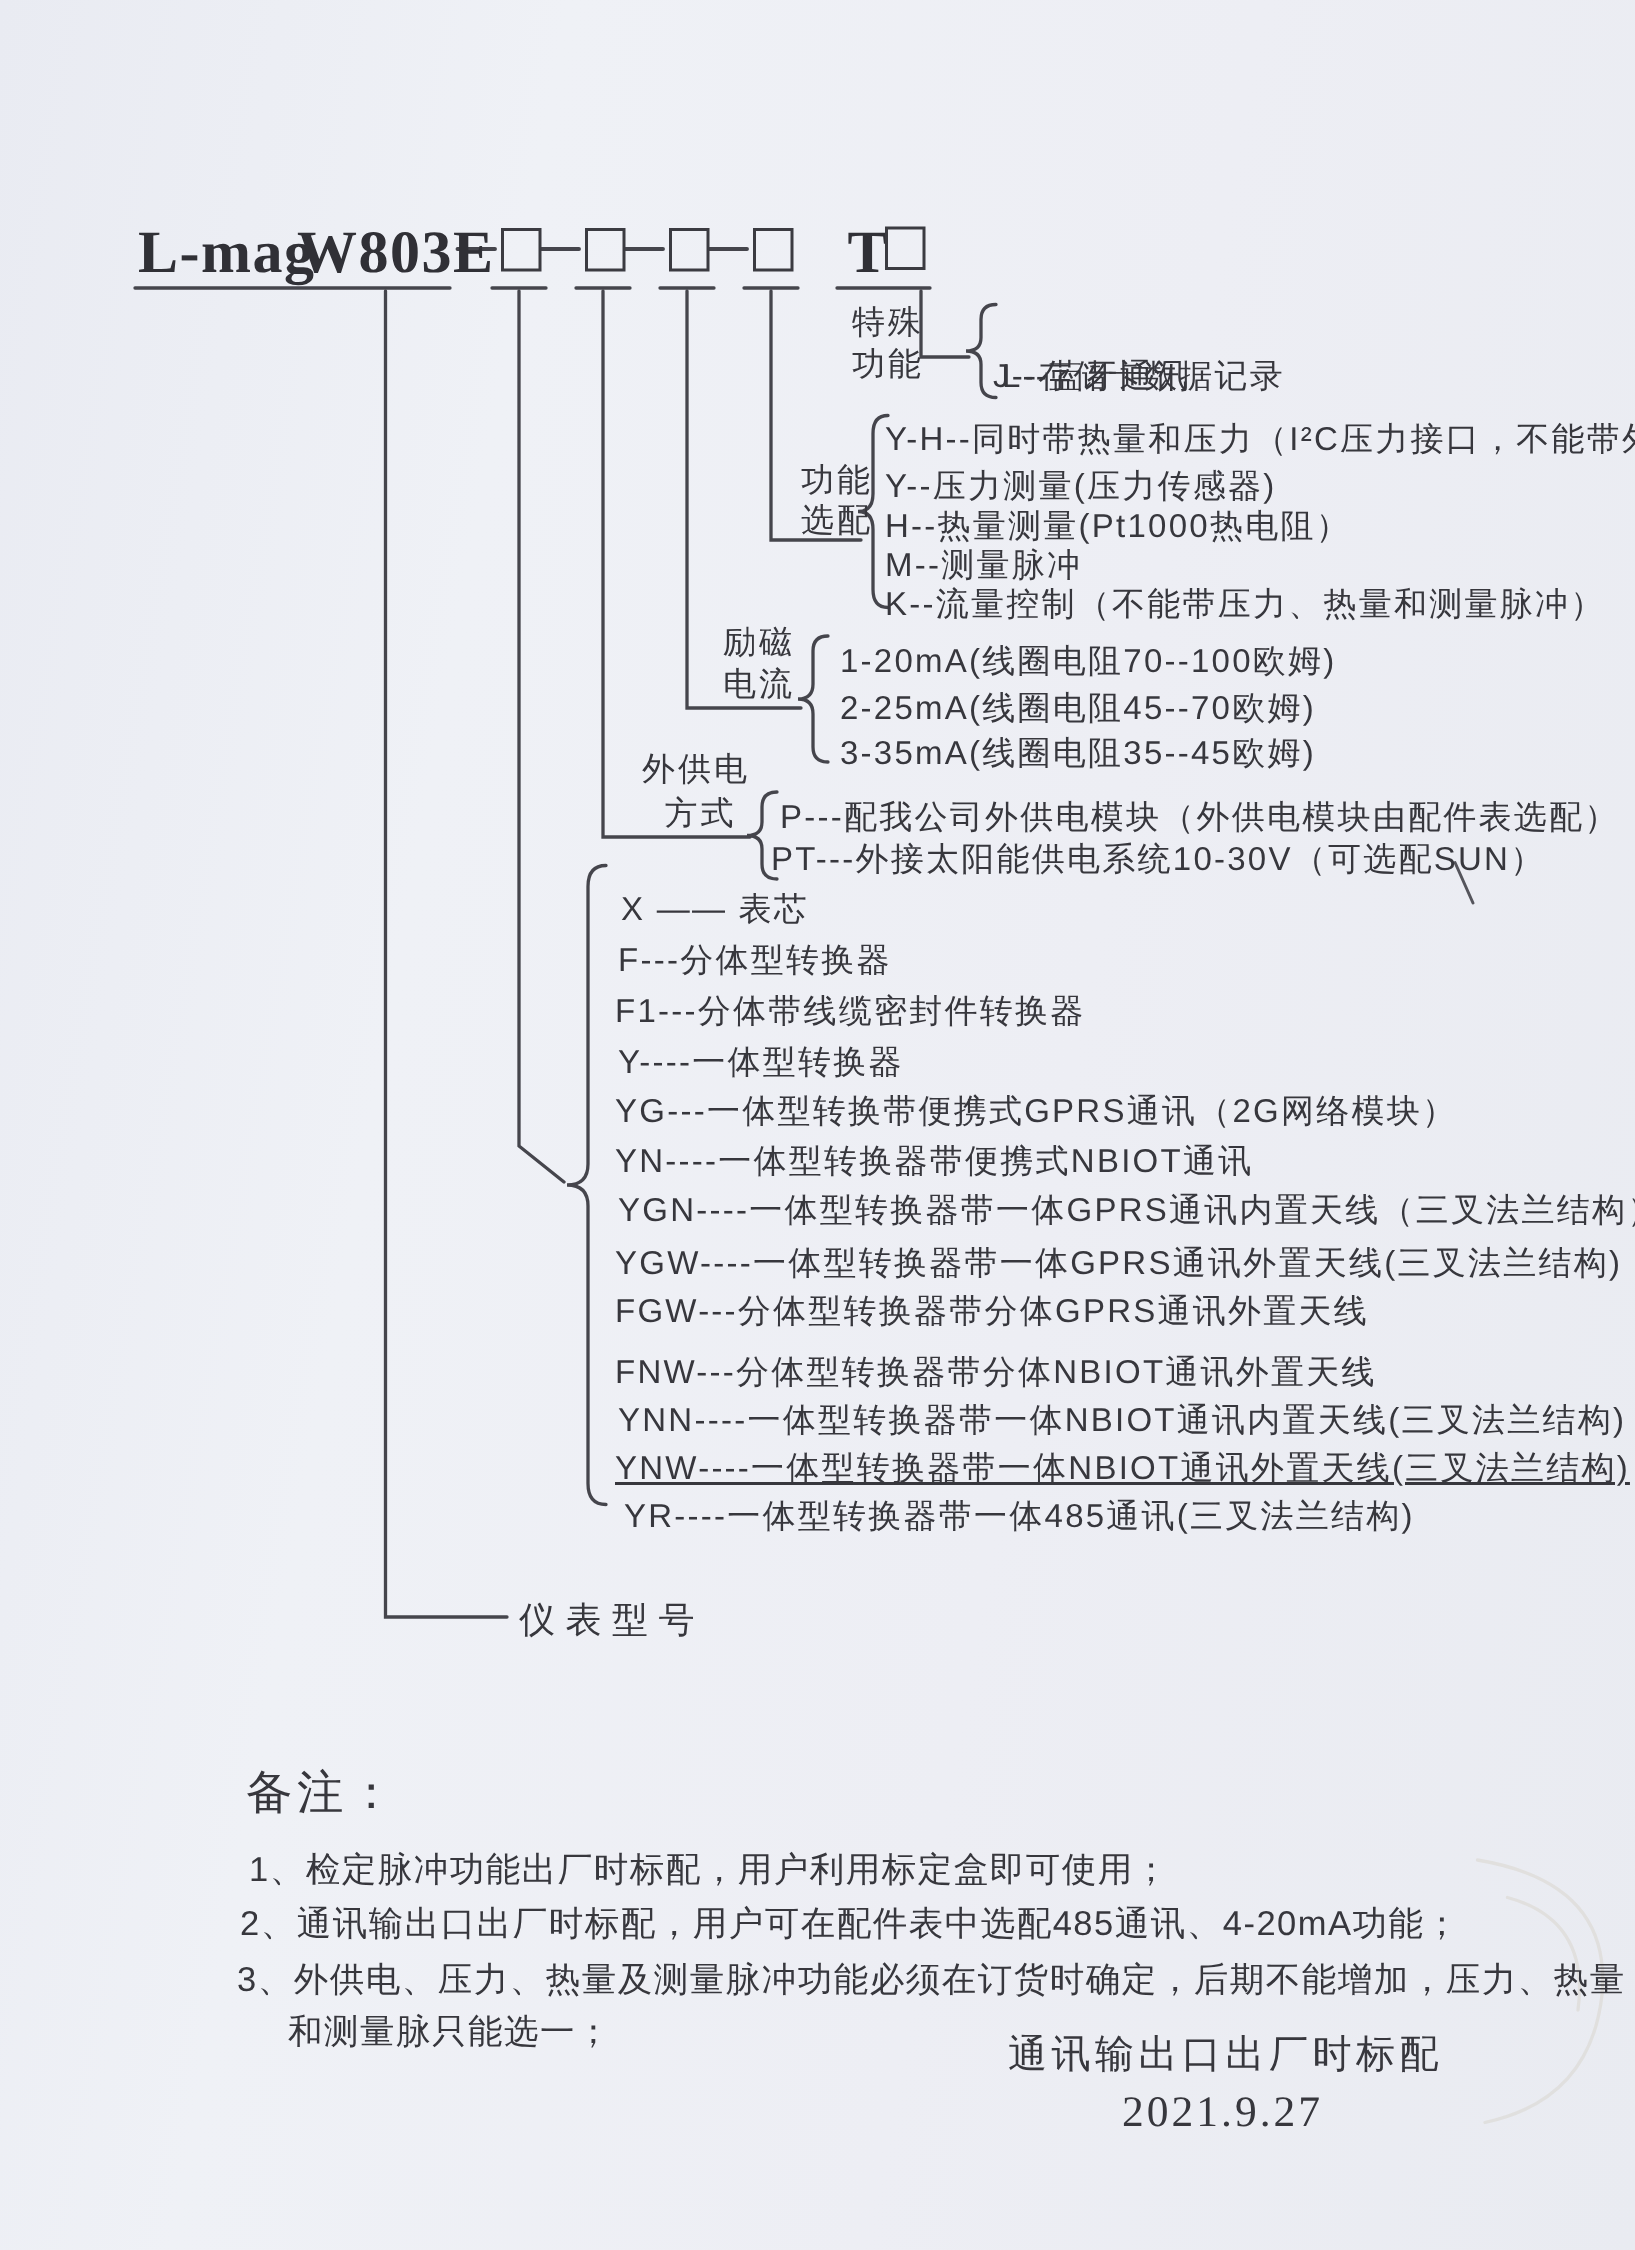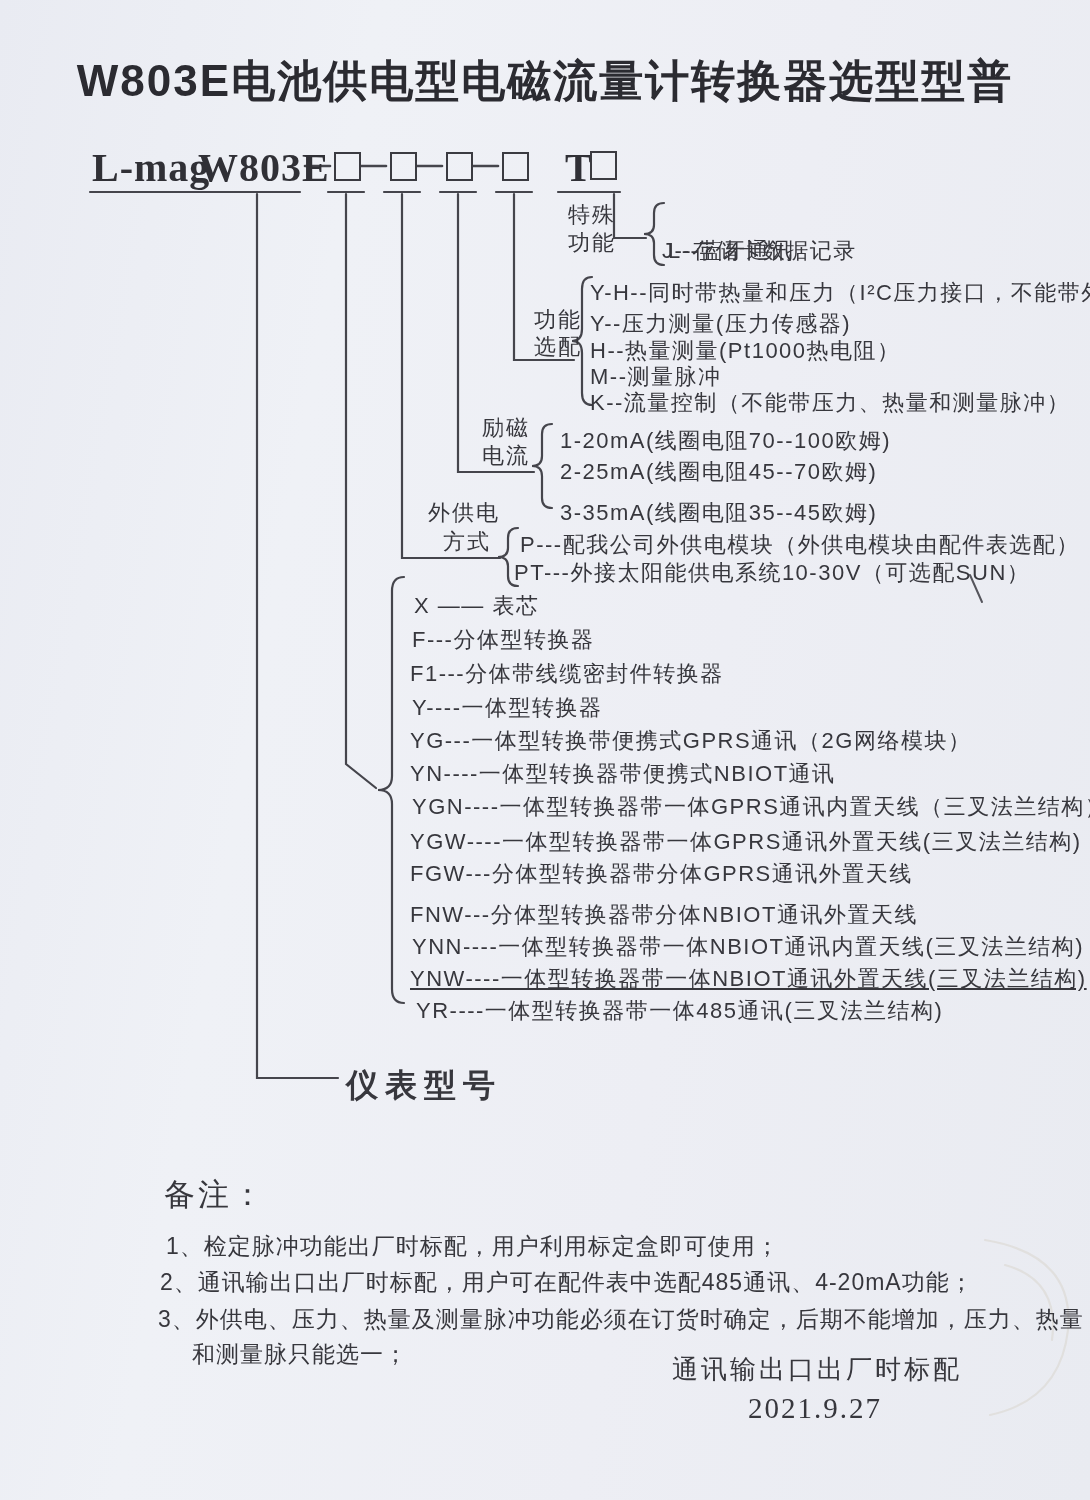--- a/index.html
+++ b/index.html
@@ -18,21 +18,21 @@
     position:absolute; top:52px; left:0; width:100%;
     text-align:center; font-size:44px; font-weight:bold;
     letter-spacing:2px; color:#2b2b31; white-space:nowrap;
   }
   .serif { font-family:"Liberation Serif","DejaVu Serif",serif; font-weight:600; font-size:40px; letter-spacing:1px; color:#303036; }
   .slot-box { position:absolute; width:23px; height:25px; border:2.5px solid #3b3b41; background:transparent; }
   .blabel { font-size:22px; letter-spacing:2px; }
   .item { font-size:22px; }
   .note { font-size:23px; letter-spacing:1px; }
   .noteHead { font-size:31px; letter-spacing:3px; }
-  .modelLabel { font-size:32px; letter-spacing:7px;font-weight:bold; }
+  .modelLabel { font-size:24px; letter-spacing:7px; }
   .company { font-size:26px; letter-spacing:3px; }
   .date { font-size:29px; letter-spacing:2px; font-family:"Liberation Serif","DejaVu Serif",serif; }
 </style>
 </head>
 <body>
 
 <div class="page">
 
   <svg class="overlay" width="1090" height="1500" viewBox="0 0 1090 1500" fill="none" stroke="#45454c" stroke-width="2.2" stroke-linecap="round">
 
@@ -71,21 +71,20 @@
 
     <g>
       <path d="M 970,575 L 982,602" stroke="#55555c" stroke-width="2"></path>
     </g>
     <g stroke="#b9ab8a" opacity="0.18">
       <path d="M 985,1240 Q 1075,1255 1068,1330 Q 1060,1400 990,1415"></path>
       <path d="M 1005,1265 Q 1060,1280 1052,1340"></path>
     </g>
   </svg>
 
-  <div class="title">W803E电池供电型电磁流量计转换器选型型普</div>
 
   <div>
     <span class="t serif" style="left:92px; top:144px;">L-mag</span>
     <span class="t serif" style="left:198px; top:144px;">W803E</span>
     <span class="slot-box" style="left:334px; top:152px;"></span>
     <span class="slot-box" style="left:390px; top:152px;"></span>
     <span class="slot-box" style="left:446px; top:152px;"></span>
     <span class="slot-box" style="left:502px; top:152px;"></span>
     <span class="t serif" style="left:565px; top:144px;">T</span>
     <span class="slot-box" style="left:590px; top:151px;"></span>
@@ -106,21 +105,21 @@
     <div class="t item" style="left:590px; top:336px;">H--热量测量(Pt1000热电阻）</div>
     <div class="t item" style="left:590px; top:362px;">M--测量脉冲</div>
     <div class="t item" style="left:590px; top:388px;text-align:right;">K--流量控制（不能带压力、热量和测量脉冲）</div>
   </div>
 
   <div>
     <div class="t blabel" style="left:482px; top:413px;">励磁</div>
     <div class="t blabel" style="left:482px; top:441px;">电流</div>
     <div class="t item" style="left:560px; top:426px;">1-20mA(线圈电阻70--100欧姆)</div>
     <div class="t item" style="left:560px; top:457px;">2-25mA(线圈电阻45--70欧姆)</div>
-    <div class="t item" style="left:560px; top:498px;text-align:center;">3-35mA(线圈电阻35--45欧姆)</div>
+    <div class="t item" style="left:560px; top:487px;text-align:center;">3-35mA(线圈电阻35--45欧姆)</div>
   </div>
 
   <div>
     <div class="t blabel" style="left:428px; top:498px;">外供电</div>
     <div class="t blabel" style="left:443px; top:527px;">方式</div>
     <div class="t item" style="left:520px; top:530px;">P---配我公司外供电模块（外供电模块由配件表选配）</div>
     <div class="t item" style="left:514px; top:558px;">PT---外接太阳能供电系统10-30V（可选配SUN）</div>
   </div>
 
   <div>

